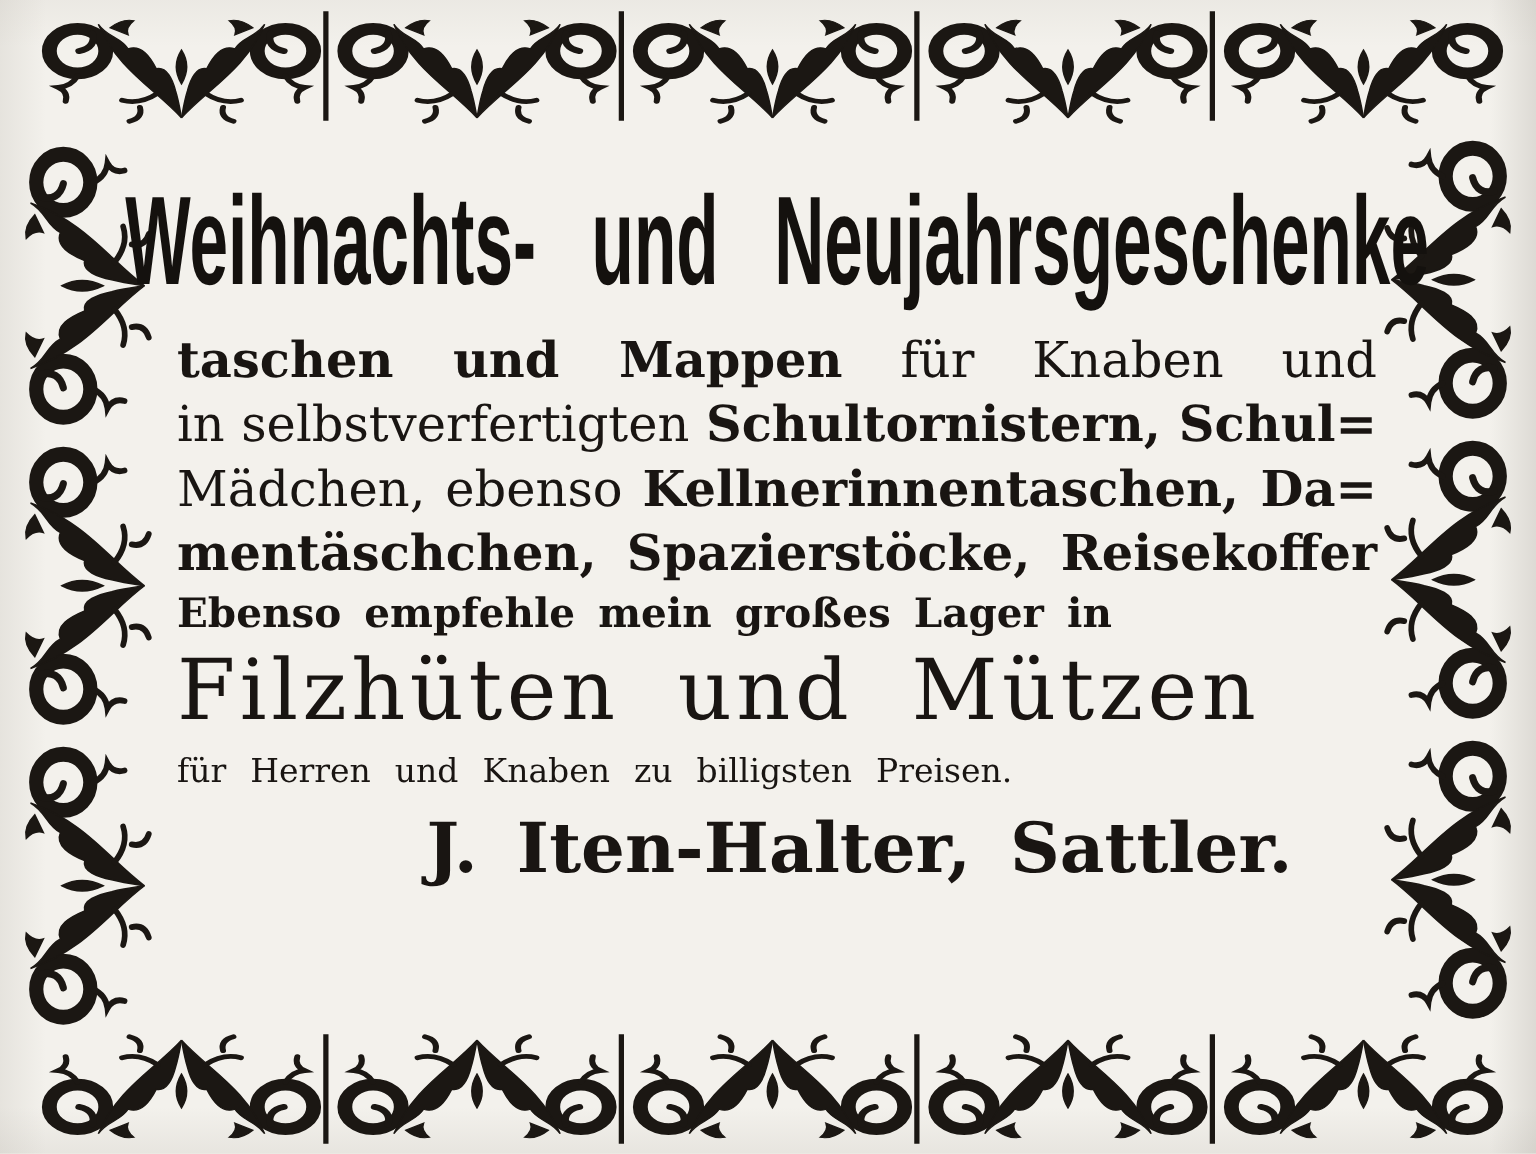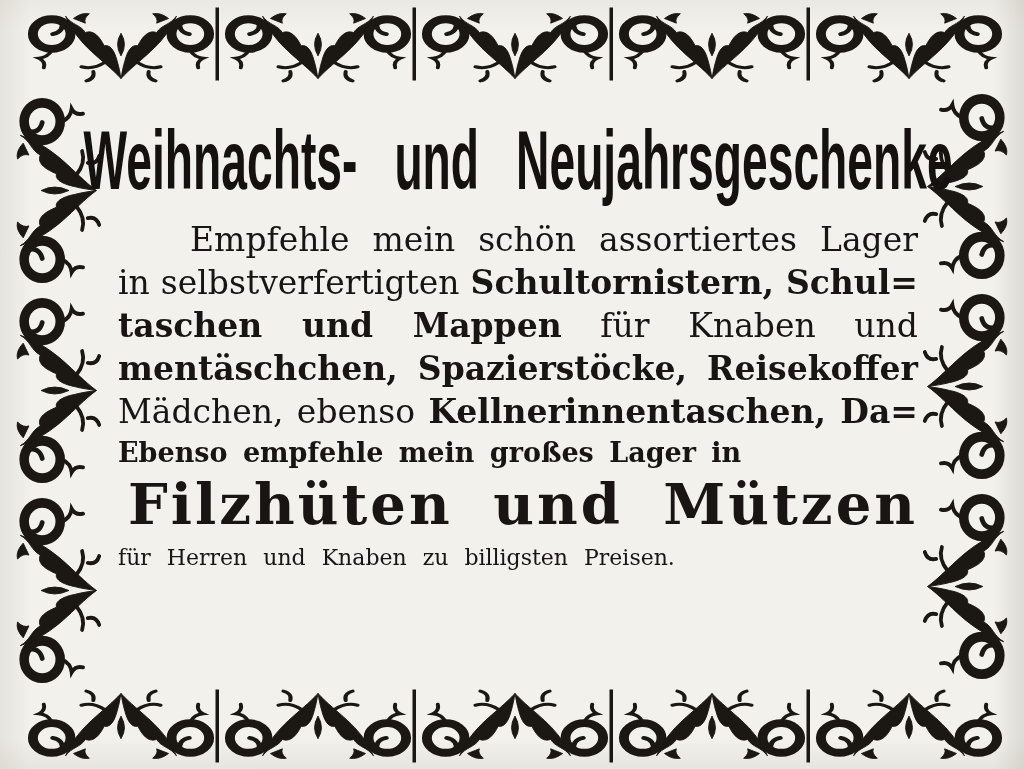--- a/index.html
+++ b/index.html
@@ -29,21 +29,21 @@
     transform:scaleX(0.55); transform-origin:center;
     color:#14110e;
   }
 
   .body-block { margin-top:10px; font-size:33px; line-height:43px; }
   .jline { text-align:justify; text-align-last:justify; }
   .indent { padding-left:72px; }
   .b { font-weight:bold; }
 
   .subline { margin-top:4px; text-align:left; font-weight:bold; font-size:27px; line-height:32px; word-spacing:6px; }
-  .product { text-align:right; font-weight:bold; font-size:56px; line-height:70px; letter-spacing:3px; word-spacing:18px; }
+  .product { text-align:left; font-weight:normal; font-size:56px; line-height:70px; letter-spacing:3px; word-spacing:18px; }
   .price   { font-size:22px; line-height:38px; word-spacing:9px; }
   .signature { text-align:center; font-weight:bold; font-size:46px; line-height:62px; word-spacing:10px; transform:translateX(55px); }
 </style>
 </head>
 <body>
 
 <div class="page">
 
   <svg class="border-layer" viewBox="0 0 1024 769" aria-hidden="true">
     <defs>
@@ -104,25 +104,25 @@
     </g>
   </svg>
 
   <div class="content">
 
     <div class="headline">
       <span>Weihnachts- und Neujahrsgeschenke</span>
     </div>
 
     <div class="body-block">
-      <div class="jline indent"><span>Empfehle mein schön assortiertes Lager</span></div>
+      <div class="jline"><span class="b">taschen und Mappen</span><span> für Knaben und</span></div>
       <div class="jline"><span>in selbstverfertigten </span><span class="b">Schultornistern, Schul=</span></div>
-      <div class="jline"><span class="b">taschen und Mappen</span><span> für Knaben und</span></div>
+      <div class="jline"><span>Mädchen, ebenso </span><span class="b">Kellnerinnentaschen, Da=</span></div>
       <div class="jline"><span class="b">mentäschchen, Spazierstöcke, Reisekoffer</span></div>
-      <div class="jline"><span>Mädchen, ebenso </span><span class="b">Kellnerinnentaschen, Da=</span></div>
     </div>
 
     <div class="subline">Ebenso empfehle mein großes Lager in</div>
     <div class="product">Filzhüten und Mützen</div>
     <div class="price">für Herren und Knaben zu billigsten Preisen.</div>
+    <div class="signature">J. Iten-Halter, Sattler.</div>
 
   </div>
 </div>
 
 </body></html>

